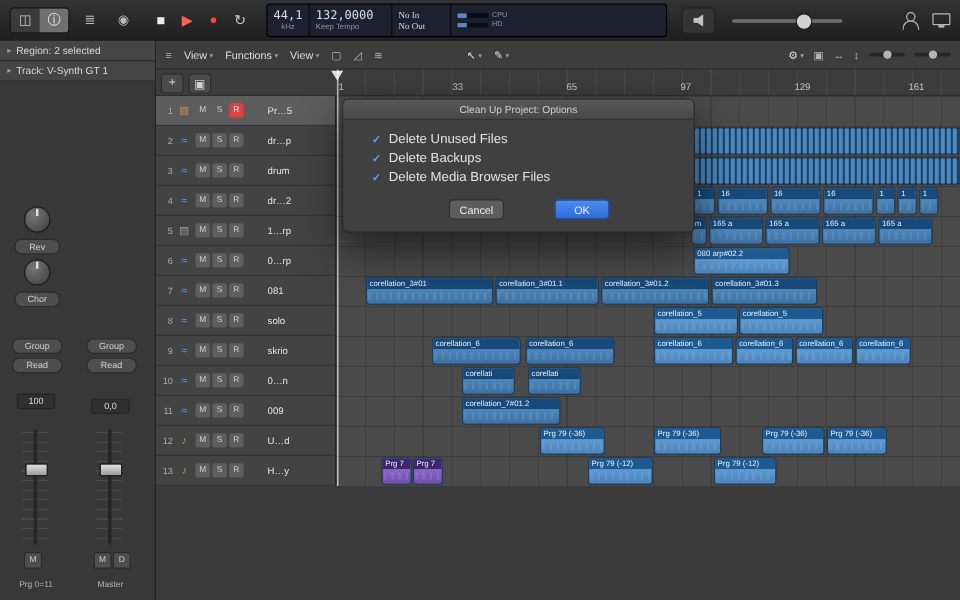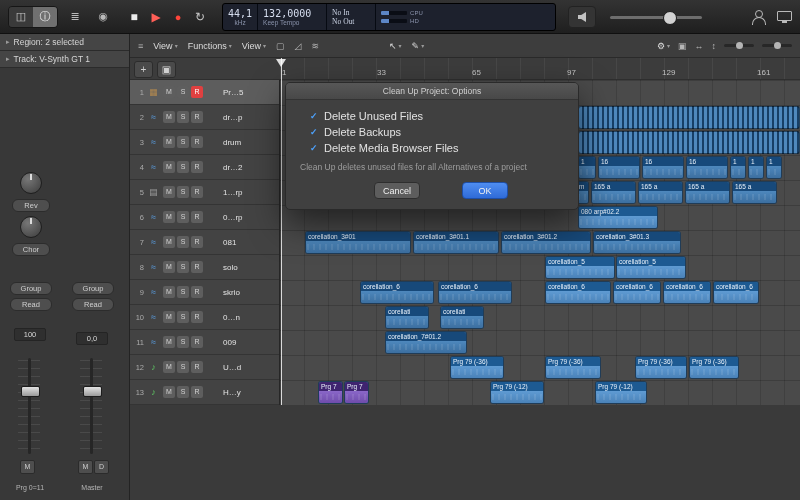--- a/index.html
+++ b/index.html
@@ -594,21 +594,20 @@
         <span class="olabel">Delete Unused Files</span>
       </div>
       <div class="opt">
         <span class="check">✓</span>
         <span class="olabel">Delete Backups</span>
       </div>
       <div class="opt">
         <span class="check">✓</span>
         <span class="olabel">Delete Media Browser Files</span>
       </div>
-      <div class="dlg-note">Clean Up deletes unused files for all Alternatives of a project</div>
       <div class="dlg-btns">
         <div class="btn">Cancel</div>
         <div class="btn primary">OK</div>
       </div>
     </div>
   </div>
 
 </div>
 
 </body></html>

